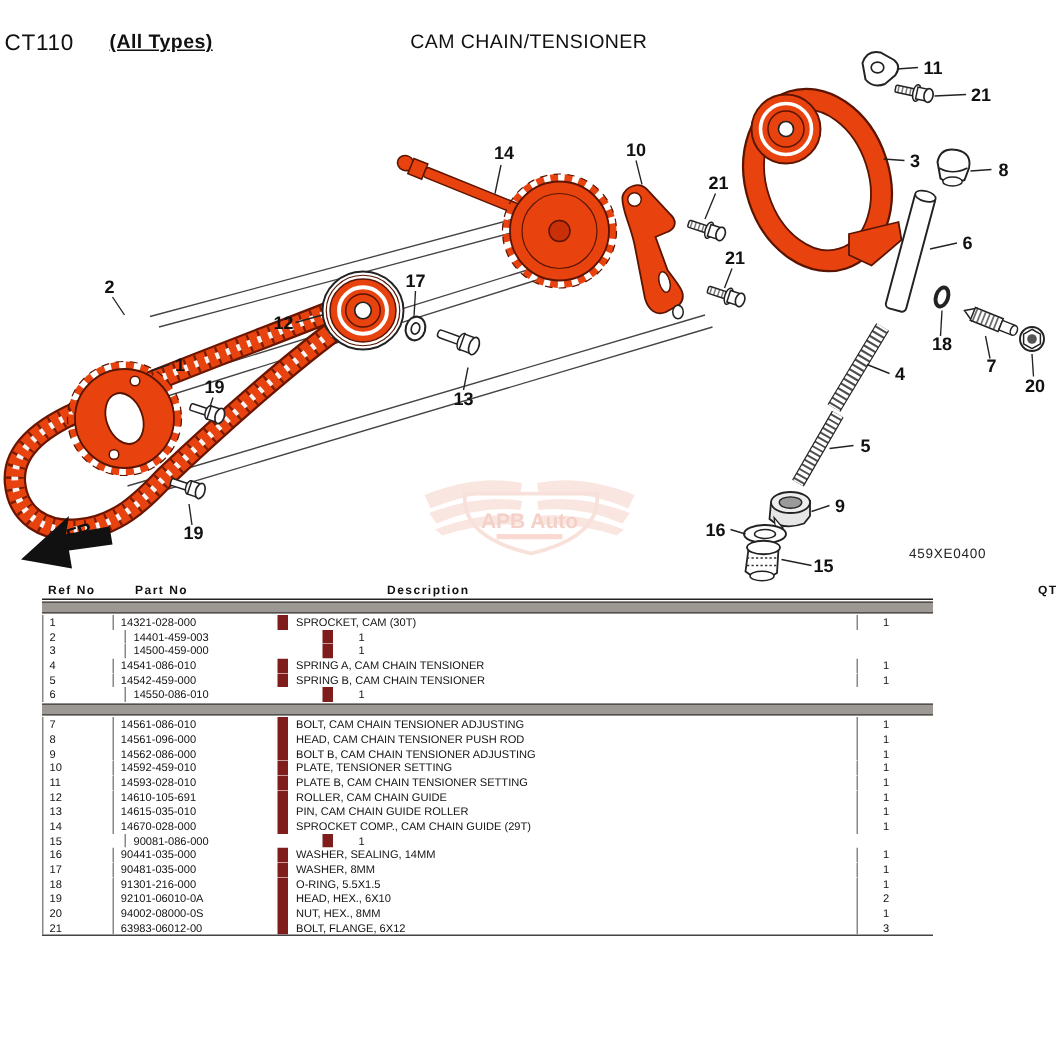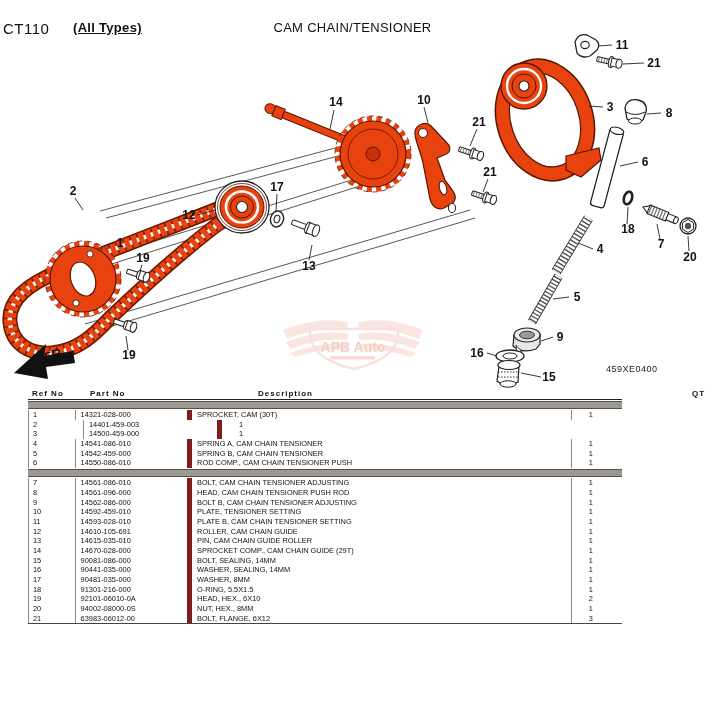--- a/index.html
+++ b/index.html
@@ -20,21 +20,21 @@
   
   .parts-table{position:absolute;left:0;top:387px;width:594px;font-size:7.4px;line-height:9.7px;margin-left:28px;}
   .thead{height:12px;border-bottom:1px solid #222;position:relative;}
   .thead span{position:absolute;top:2px;font-weight:bold;font-size:8px;letter-spacing:1px;}
   .th-ref{left:4px;} .th-part{left:62px;} .th-desc{left:200px;letter-spacing:1.6px;padding-left:30px;} .th-qty{left:664px;font-size:7px;letter-spacing:.5px;}
   .graybar{height:6px;background:#9c9994;border-top:1px solid #55504c;border-bottom:1px solid #55504c;margin:1px 0;}
   .rows{border-left:1px solid #888;}
   .prow{display:flex;height:9.7px;white-space:nowrap;overflow:hidden;}
   .c{display:block;box-sizing:border-box;height:9.7px;overflow:hidden;}
   .c1{width:55px;padding-left:4px;border-right:1px solid #888;}
-  .c2{width:138px;padding-left:5px;border-right:5px solid #7f1d1d;}
+  .c2{width:138px;padding-left:5px;border-right:7px solid #7f1d1d;}
   .c3{width:455px;padding-left:5px;border-right:1px solid #888;}
   .c4{width:57px;padding-left:17px;}
   .tbottom{border-top:1px solid #444;height:0;}
 </style>
 </head>
 <body>
 
 <div class="hdr-model">CT110</div>
 <div class="hdr-types">(All Types)</div>
 <div class="hdr-title">CAM CHAIN/TENSIONER</div>
@@ -317,21 +317,20 @@
     </div>
       <div class="prow" style="">
       <span class="c c1">5</span>
       <span class="c c2">14542-459-000</span>
       <span class="c c3">SPRING B, CAM CHAIN TENSIONER</span>
       <span class="c c4">1</span>
     </div>
       <div class="prow" style="">
       <span class="c c1">6</span>
       <span class="c c2">14550-086-010</span>
-      <span class="c c3">ROD COMP., CAM CHAIN TENSIONER PUSH</span>
       <span class="c c4">1</span>
     </div>
     </div>
 
   <div class="graybar"></div>
 
   <div class="rows">
 
   <div class="prow" style="">
       <span class="c c1">7</span>
@@ -377,21 +376,20 @@
     </div>
       <div class="prow" style="">
       <span class="c c1">14</span>
       <span class="c c2">14670-028-000</span>
       <span class="c c3">SPROCKET COMP., CAM CHAIN GUIDE (29T)</span>
       <span class="c c4">1</span>
     </div>
       <div class="prow" style="">
       <span class="c c1">15</span>
       <span class="c c2">90081-086-000</span>
-      <span class="c c3">BOLT, SEALING, 14MM</span>
       <span class="c c4">1</span>
     </div>
       <div class="prow" style="">
       <span class="c c1">16</span>
       <span class="c c2">90441-035-000</span>
       <span class="c c3">WASHER, SEALING, 14MM</span>
       <span class="c c4">1</span>
     </div>
       <div class="prow" style="">
       <span class="c c1">17</span>

